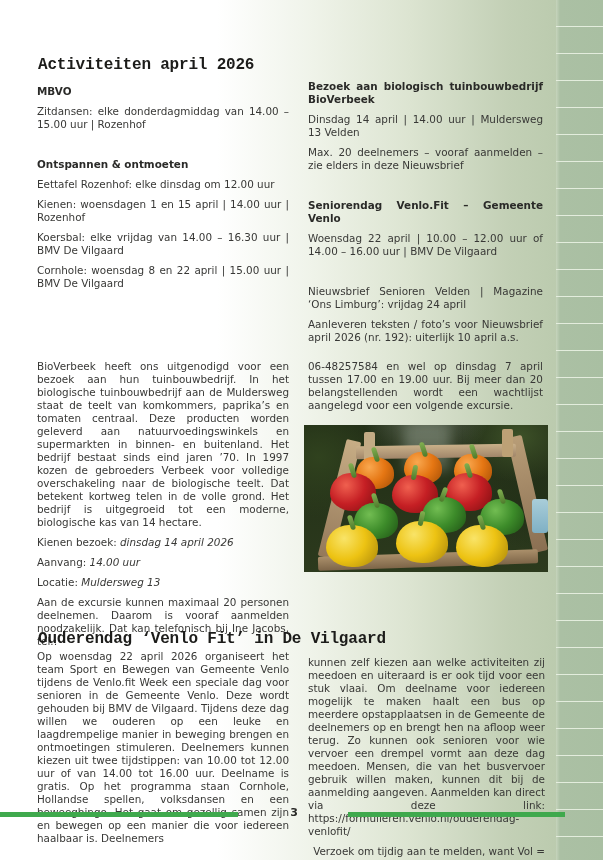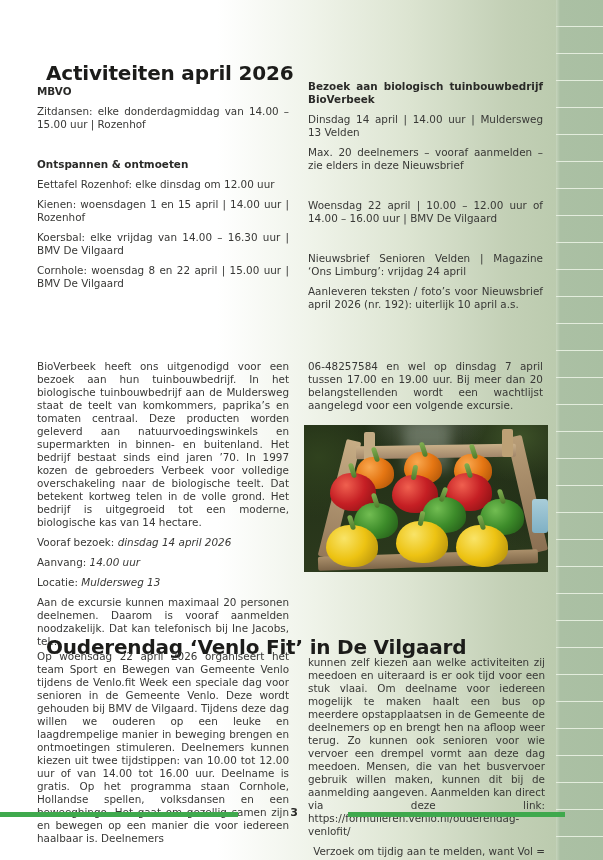--- a/index.html
+++ b/index.html
@@ -10,21 +10,21 @@
     background:linear-gradient(90deg,#ffffff 0%,#ffffff 36%,#eff3e9 52%,#dce4d1 68%,#c3d0b6 84%,#b4c6a7 100%);
   }
   
   #band{
     position:absolute;top:0;right:0;width:47px;height:860px;
     background:
       repeating-linear-gradient(180deg, rgba(255,255,255,0) 0 26px, rgba(233,241,227,.9) 26px 27px),
       linear-gradient(90deg,#c6d4bc 0,#abc0a4 4px,#a9bfa2 100%);
   }
   .abs{position:absolute;}
-  h1.sec{margin:16px;font-size:20px;line-height:22px;font-weight:bold;color:#1c1c1a;letter-spacing:-.2px;}
+  h1.sec{margin:8px;font-size:16px;line-height:22px;font-weight:bold;color:#1c1c1a;letter-spacing:-.2px;font-family:Liberation Mono, monospace;}
   .body-txt{font-size:10.4px;line-height:13px;text-align:justify;}
   .body-txt p{margin:7px;}
   .ghead{font-weight:bold;color:#2a2a28;}
   .gap13{height:13px;}
   .it{font-style:italic;}
   
   .bar{position:absolute;top:812px;height:5px;background:#3fa94d;}
   #pagenum{position:absolute;top:806px;left:278px;width:32px;text-align:center;
     font-size:11px;font-weight:bold;color:#2b2b29;}
   
@@ -66,30 +66,31 @@
     <p>Kienen: woensdagen 1 en 15 april | 14.00 uur | Rozenhof</p>
     <p>Koersbal: elke vrijdag van 14.00 – 16.30 uur | BMV De Vilgaard</p>
     <p>Cornhole: woensdag 8 en 22 april | 15.00 uur | BMV De Vilgaard</p>
   </div>
 
   <div class="abs body-txt" style="left:301px;top:73px;width:249px;">
     <p class="ghead">Bezoek aan biologisch tuinbouwbedrijf BioVerbeek</p>
     <p>Dinsdag 14 april | 14.00 uur | Muldersweg 13 Velden</p>
     <p>Max. 20 deelnemers – vooraf aanmelden – zie elders in deze Nieuwsbrief</p>
     <div class="gap13"></div>
+    <p class="ghead">Seniorendag Venlo.Fit – Gemeente Venlo</p>
     <p>Woensdag 22 april | 10.00 – 12.00 uur of 14.00 – 16.00 uur | BMV De Vilgaard</p>
     <div class="gap13"></div>
     <p>Nieuwsbrief Senioren Velden | Magazine ‘Ons Limburg’: vrijdag 24 april</p>
     <p>Aanleveren teksten / foto’s voor Nieuwsbrief april 2026 (nr. 192): uiterlijk 10 april a.s.</p>
   </div>
 
 
   <div class="abs body-txt" style="left:30px;top:353px;width:266px;">
     <p>BioVerbeek heeft ons uitgenodigd voor een bezoek aan hun tuinbouwbedrijf. In het biologische tuinbouwbedrijf aan de Muldersweg staat de teelt van komkommers, paprika’s en tomaten centraal. Deze producten worden geleverd aan natuurvoedingswinkels en supermarkten in binnen- en buitenland. Het bedrijf bestaat sinds eind jaren ’70. In 1997 kozen de gebroeders Verbeek voor volledige overschakeling naar de biologische teelt. Dat betekent kortweg telen in de volle grond. Het bedrijf is uitgegroeid tot een moderne, biologische kas van 14 hectare.</p>
-    <p><span>Vooraf bezoek: </span><span class="it">dinsdag 14 april 2026</span></p>
+    <p><span>Kienen bezoek: </span><span class="it">dinsdag 14 april 2026</span></p>
     <p><span>Aanvang: </span><span class="it">14.00 uur</span></p>
     <p><span>Locatie: </span><span class="it">Muldersweg 13</span></p>
     <p>Aan de excursie kunnen maximaal 20 personen deelnemen. Daarom is vooraf aanmelden noodzakelijk. Dat kan telefonisch bij Ine Jacobs, tel.:</p>
   </div>
 
   <div class="abs body-txt" style="left:301px;top:353px;width:249px;">
     <p>06-48257584 en wel op dinsdag 7 april tussen 17.00 en 19.00 uur. Bij meer dan 20 belangstellenden wordt een wachtlijst aangelegd voor een volgende excursie.</p>
     <div class="gap13"></div>
     <p style="text-align:left;">Bestuur Senioren Velden</p>
   </div>

